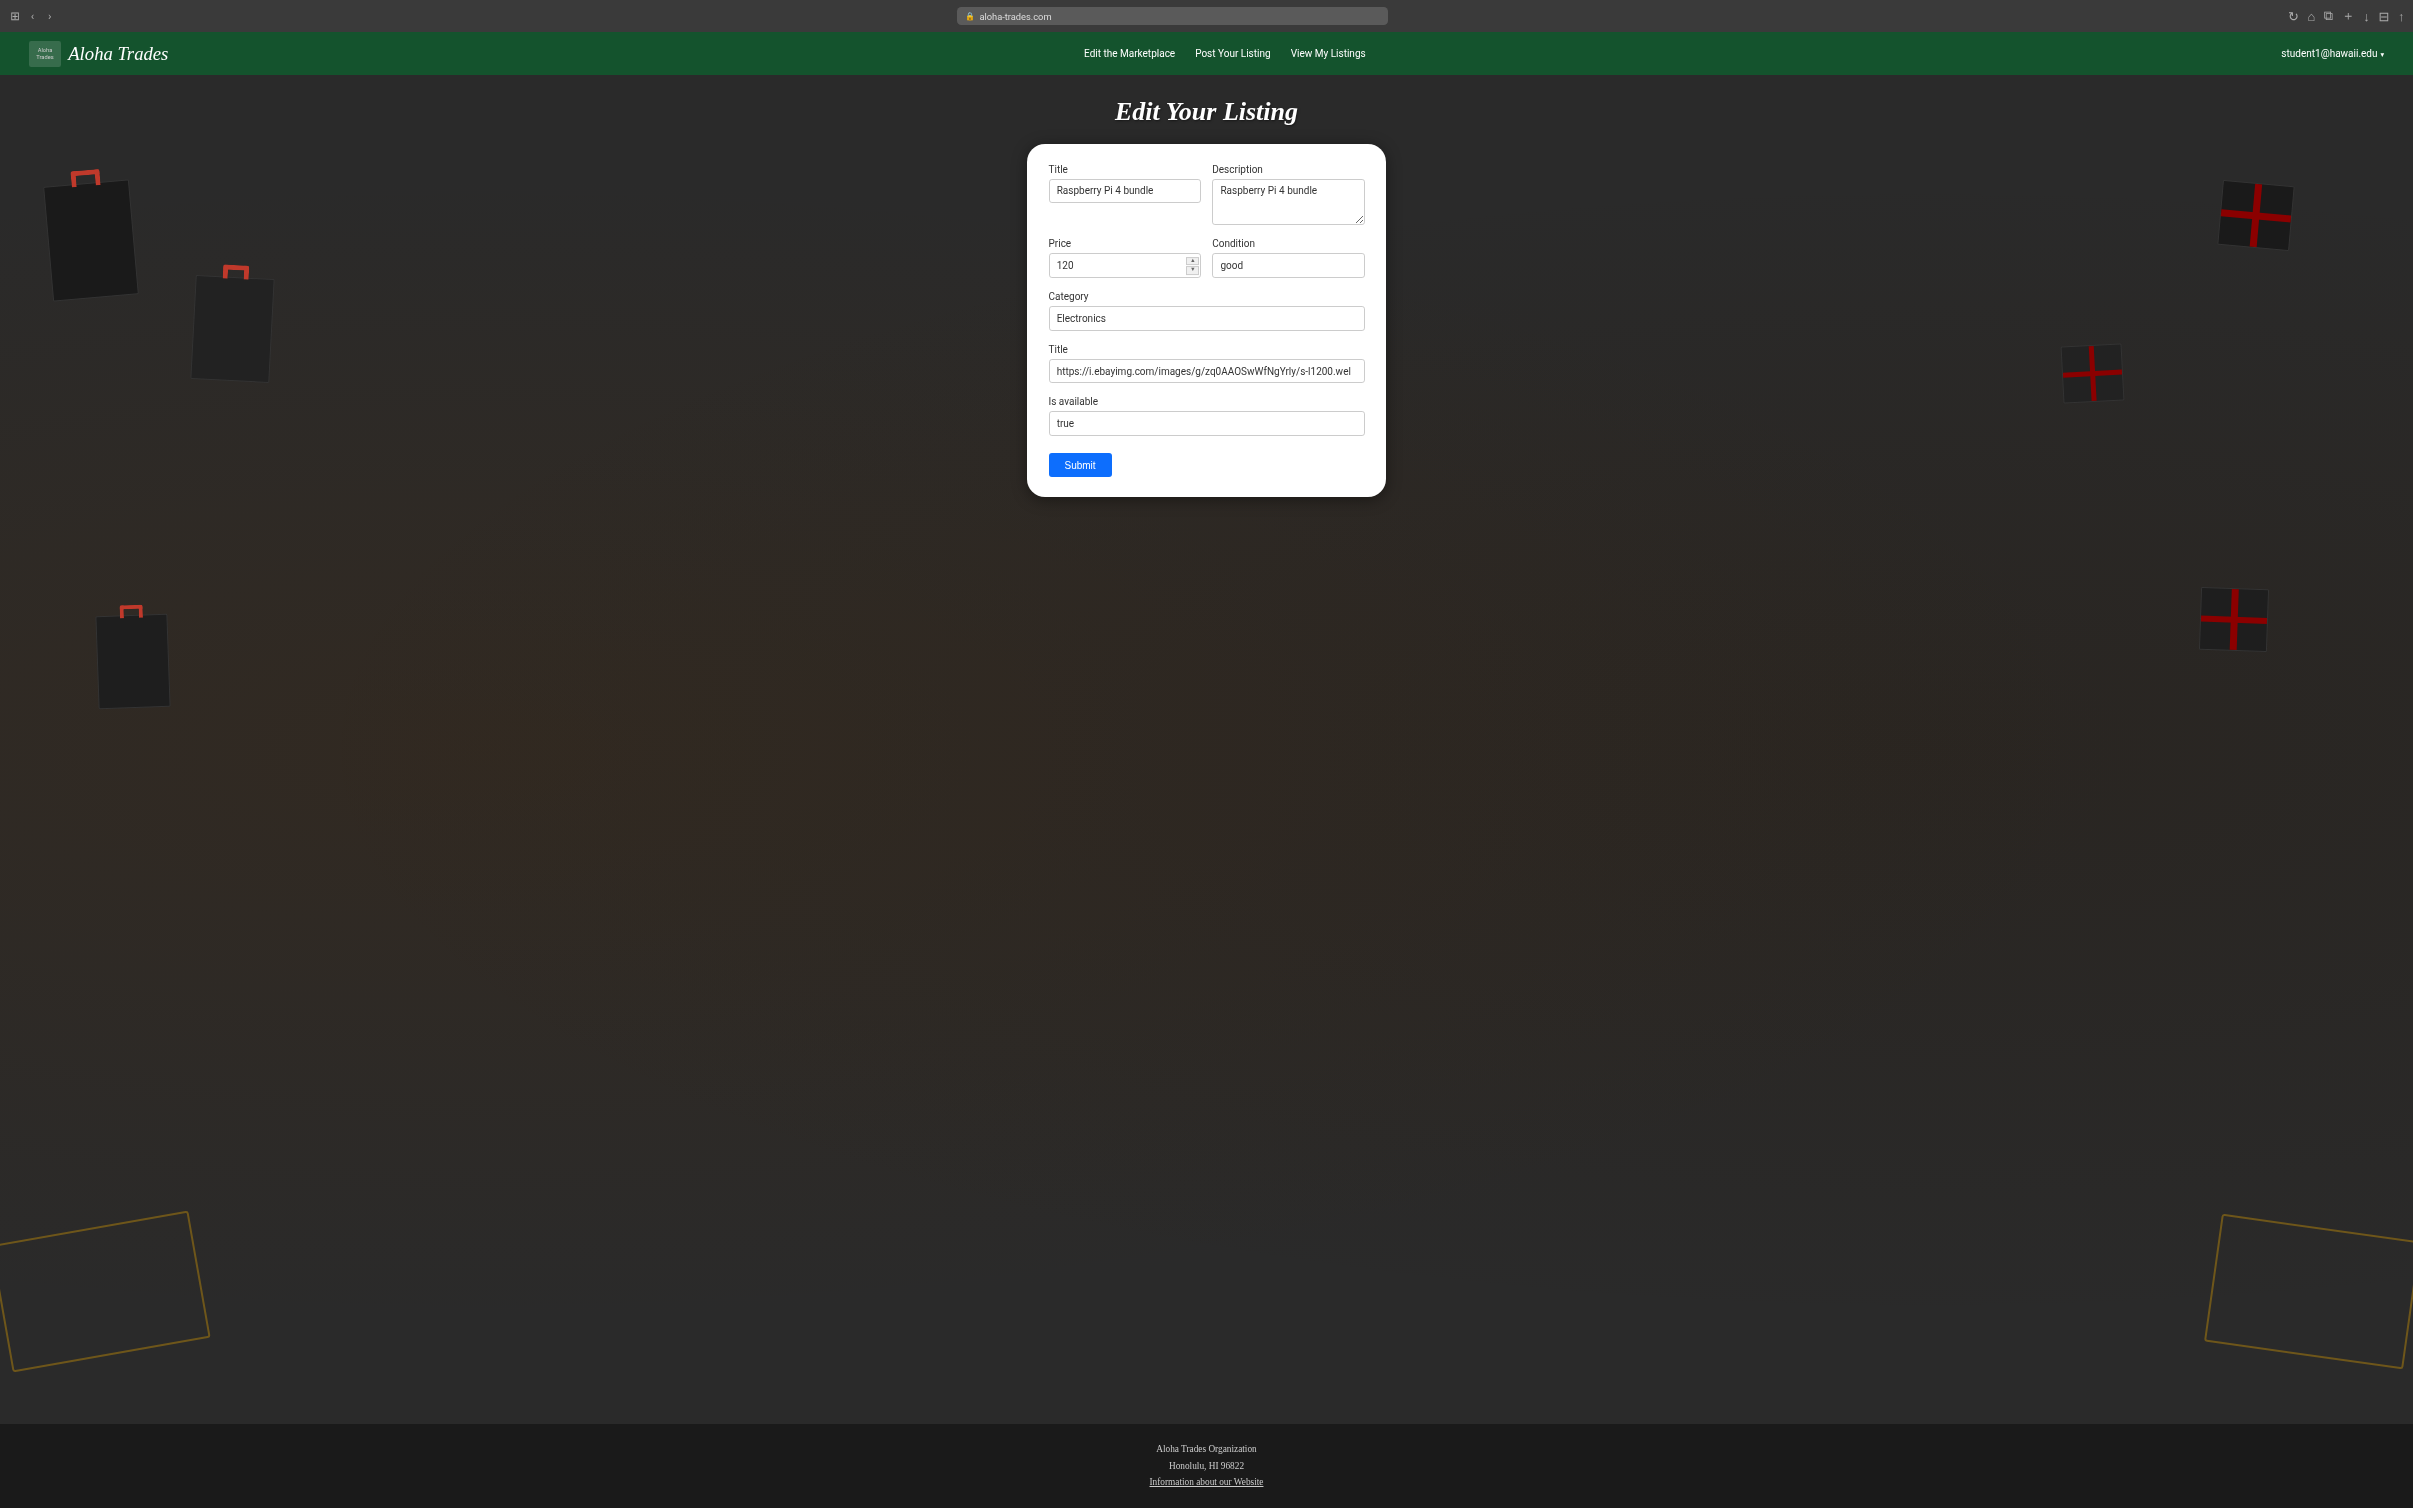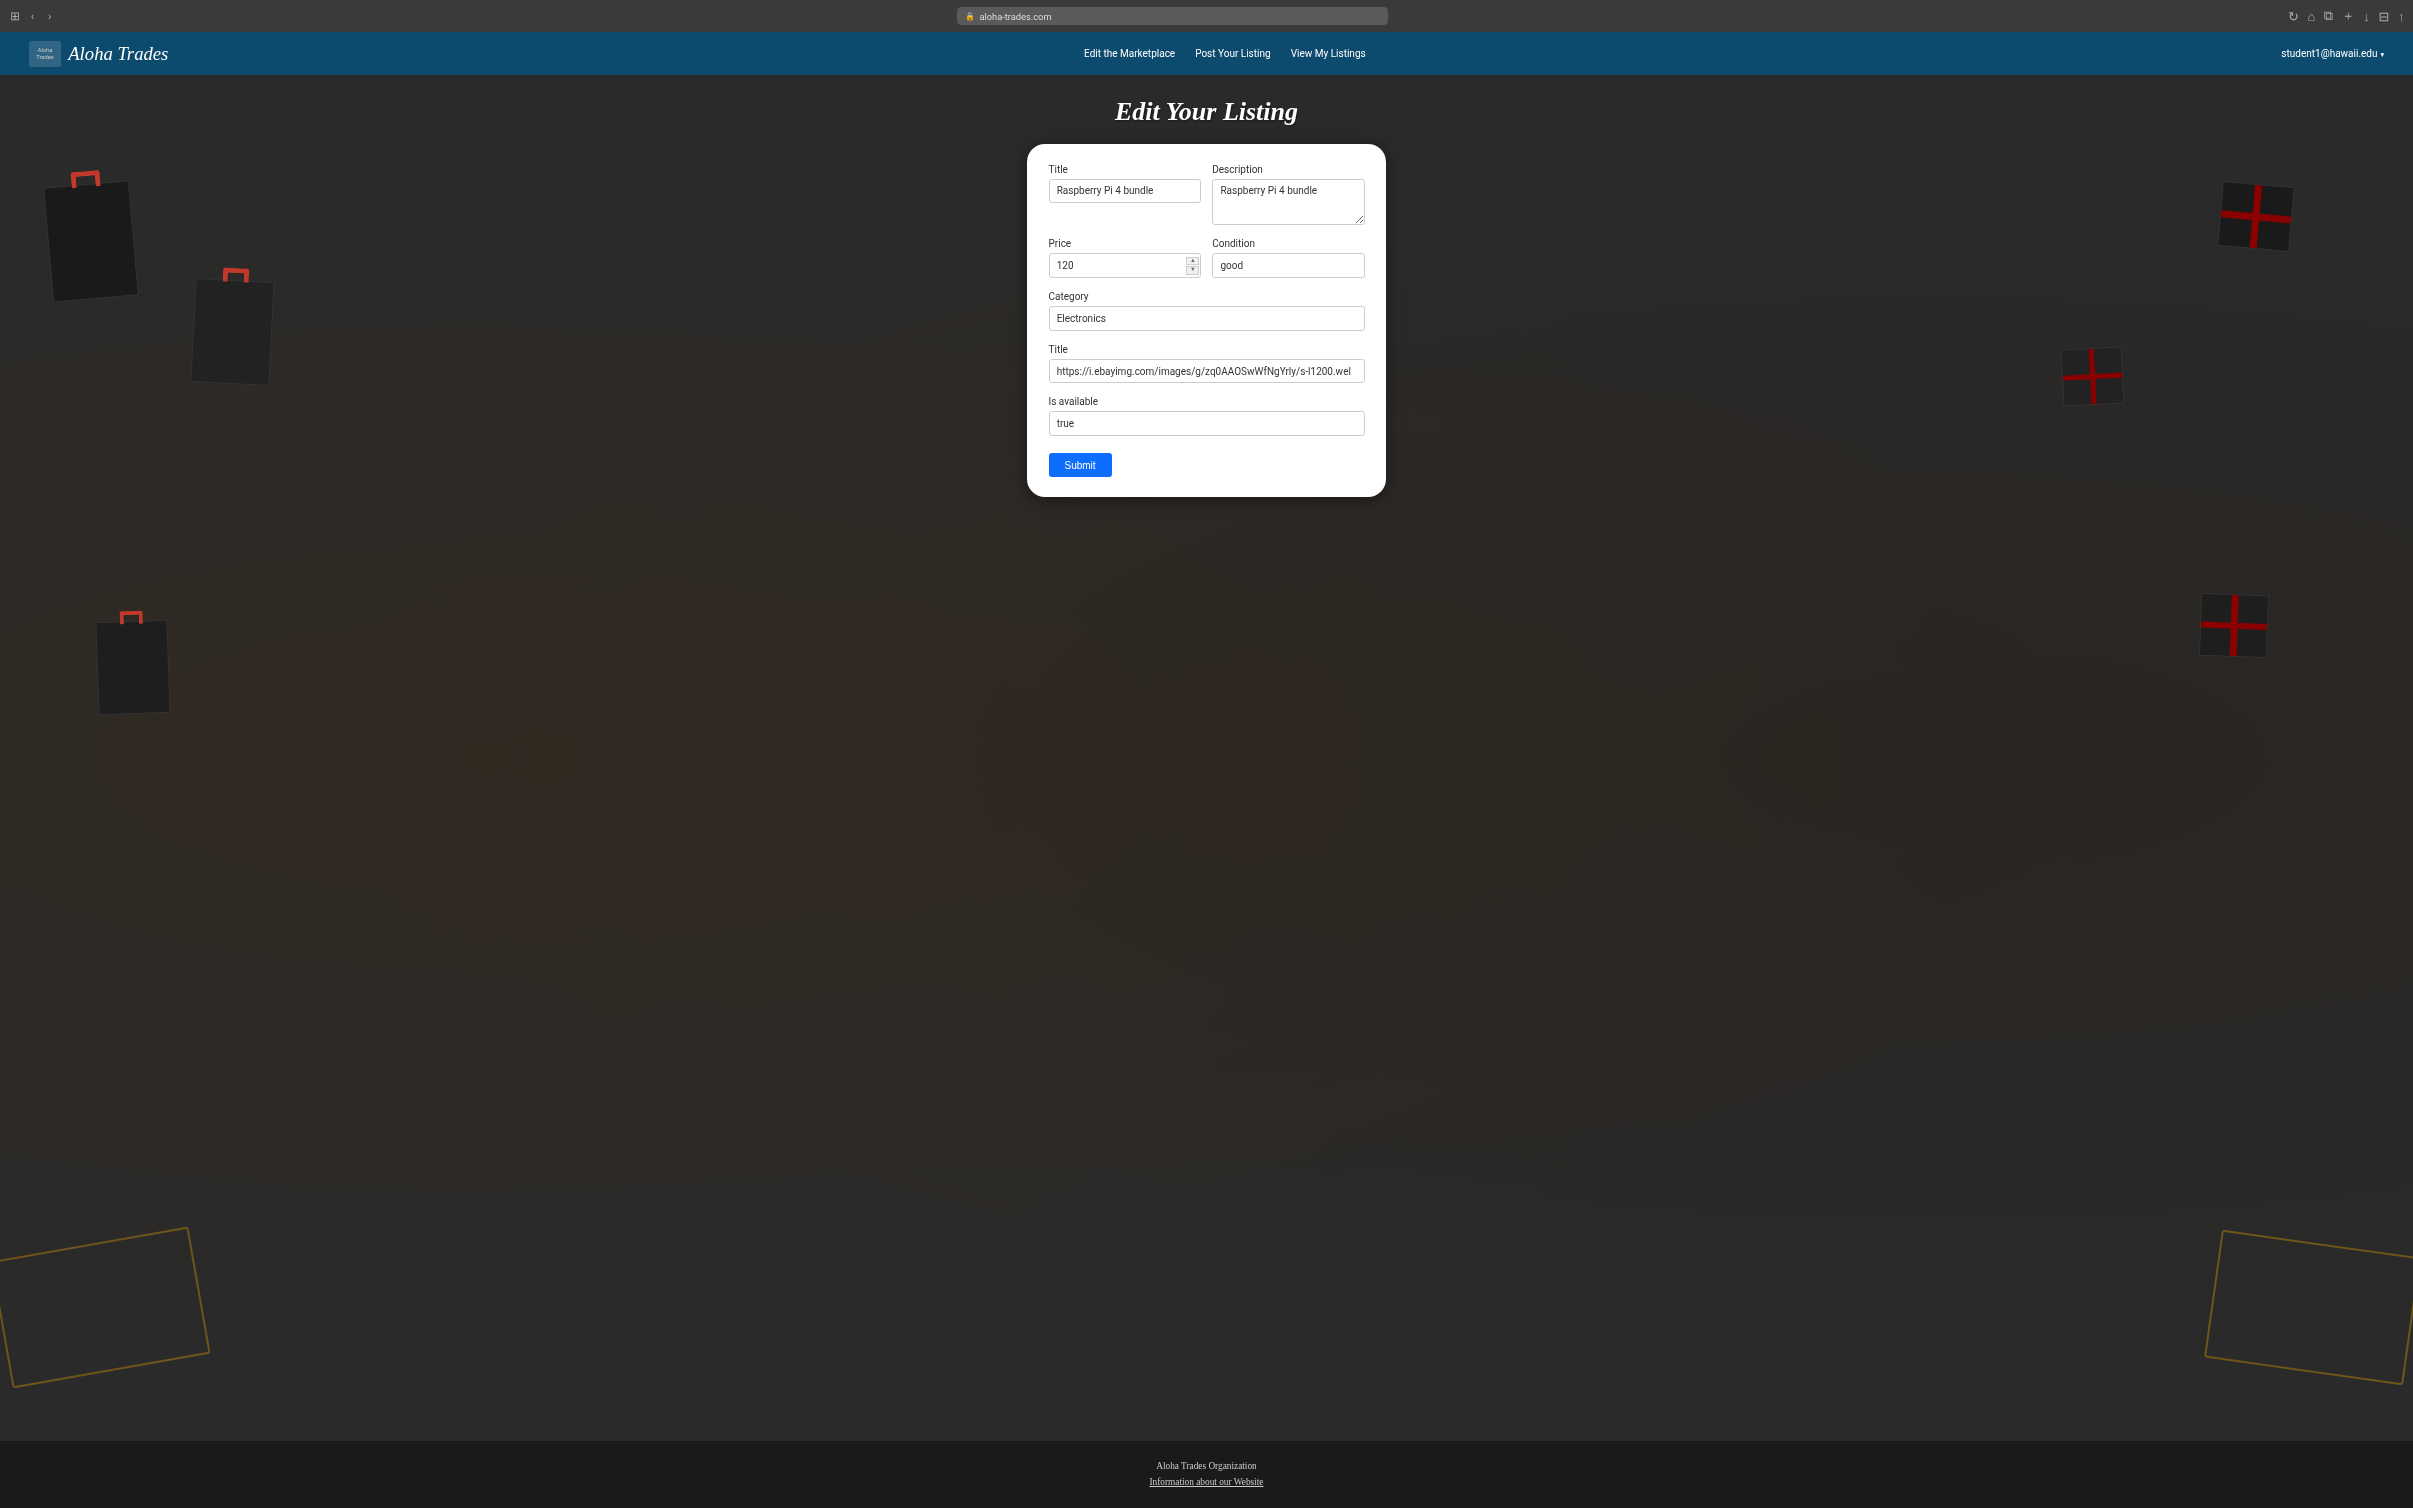--- a/index.html
+++ b/index.html
@@ -57,21 +57,21 @@
     .browser-right-controls {
       display: flex;
       gap: 8.6px;
       align-items: center;
       color: #aaa;
       font-size: 13px;
     }
 
     
     .navbar {
-      background: #0c4a6e;
+      background: #14532d;
       padding: 0 29px;
       display: flex;
       align-items: center;
       justify-content: space-between;
       min-height: 43px;
     }
     .navbar-brand {
       display: flex;
       align-items: center;
       gap: 7.2px;
@@ -389,15 +389,16 @@
     </div>
 
     
     <button class="submit-btn">Submit</button>
 
   </div>
 </div>
 
 <footer>
   <div>Aloha Trades Organization</div>
+  <div>Honolulu, HI 96822</div>
   <a>Information about our Website</a>
 </footer>
 
 
 </body></html>

